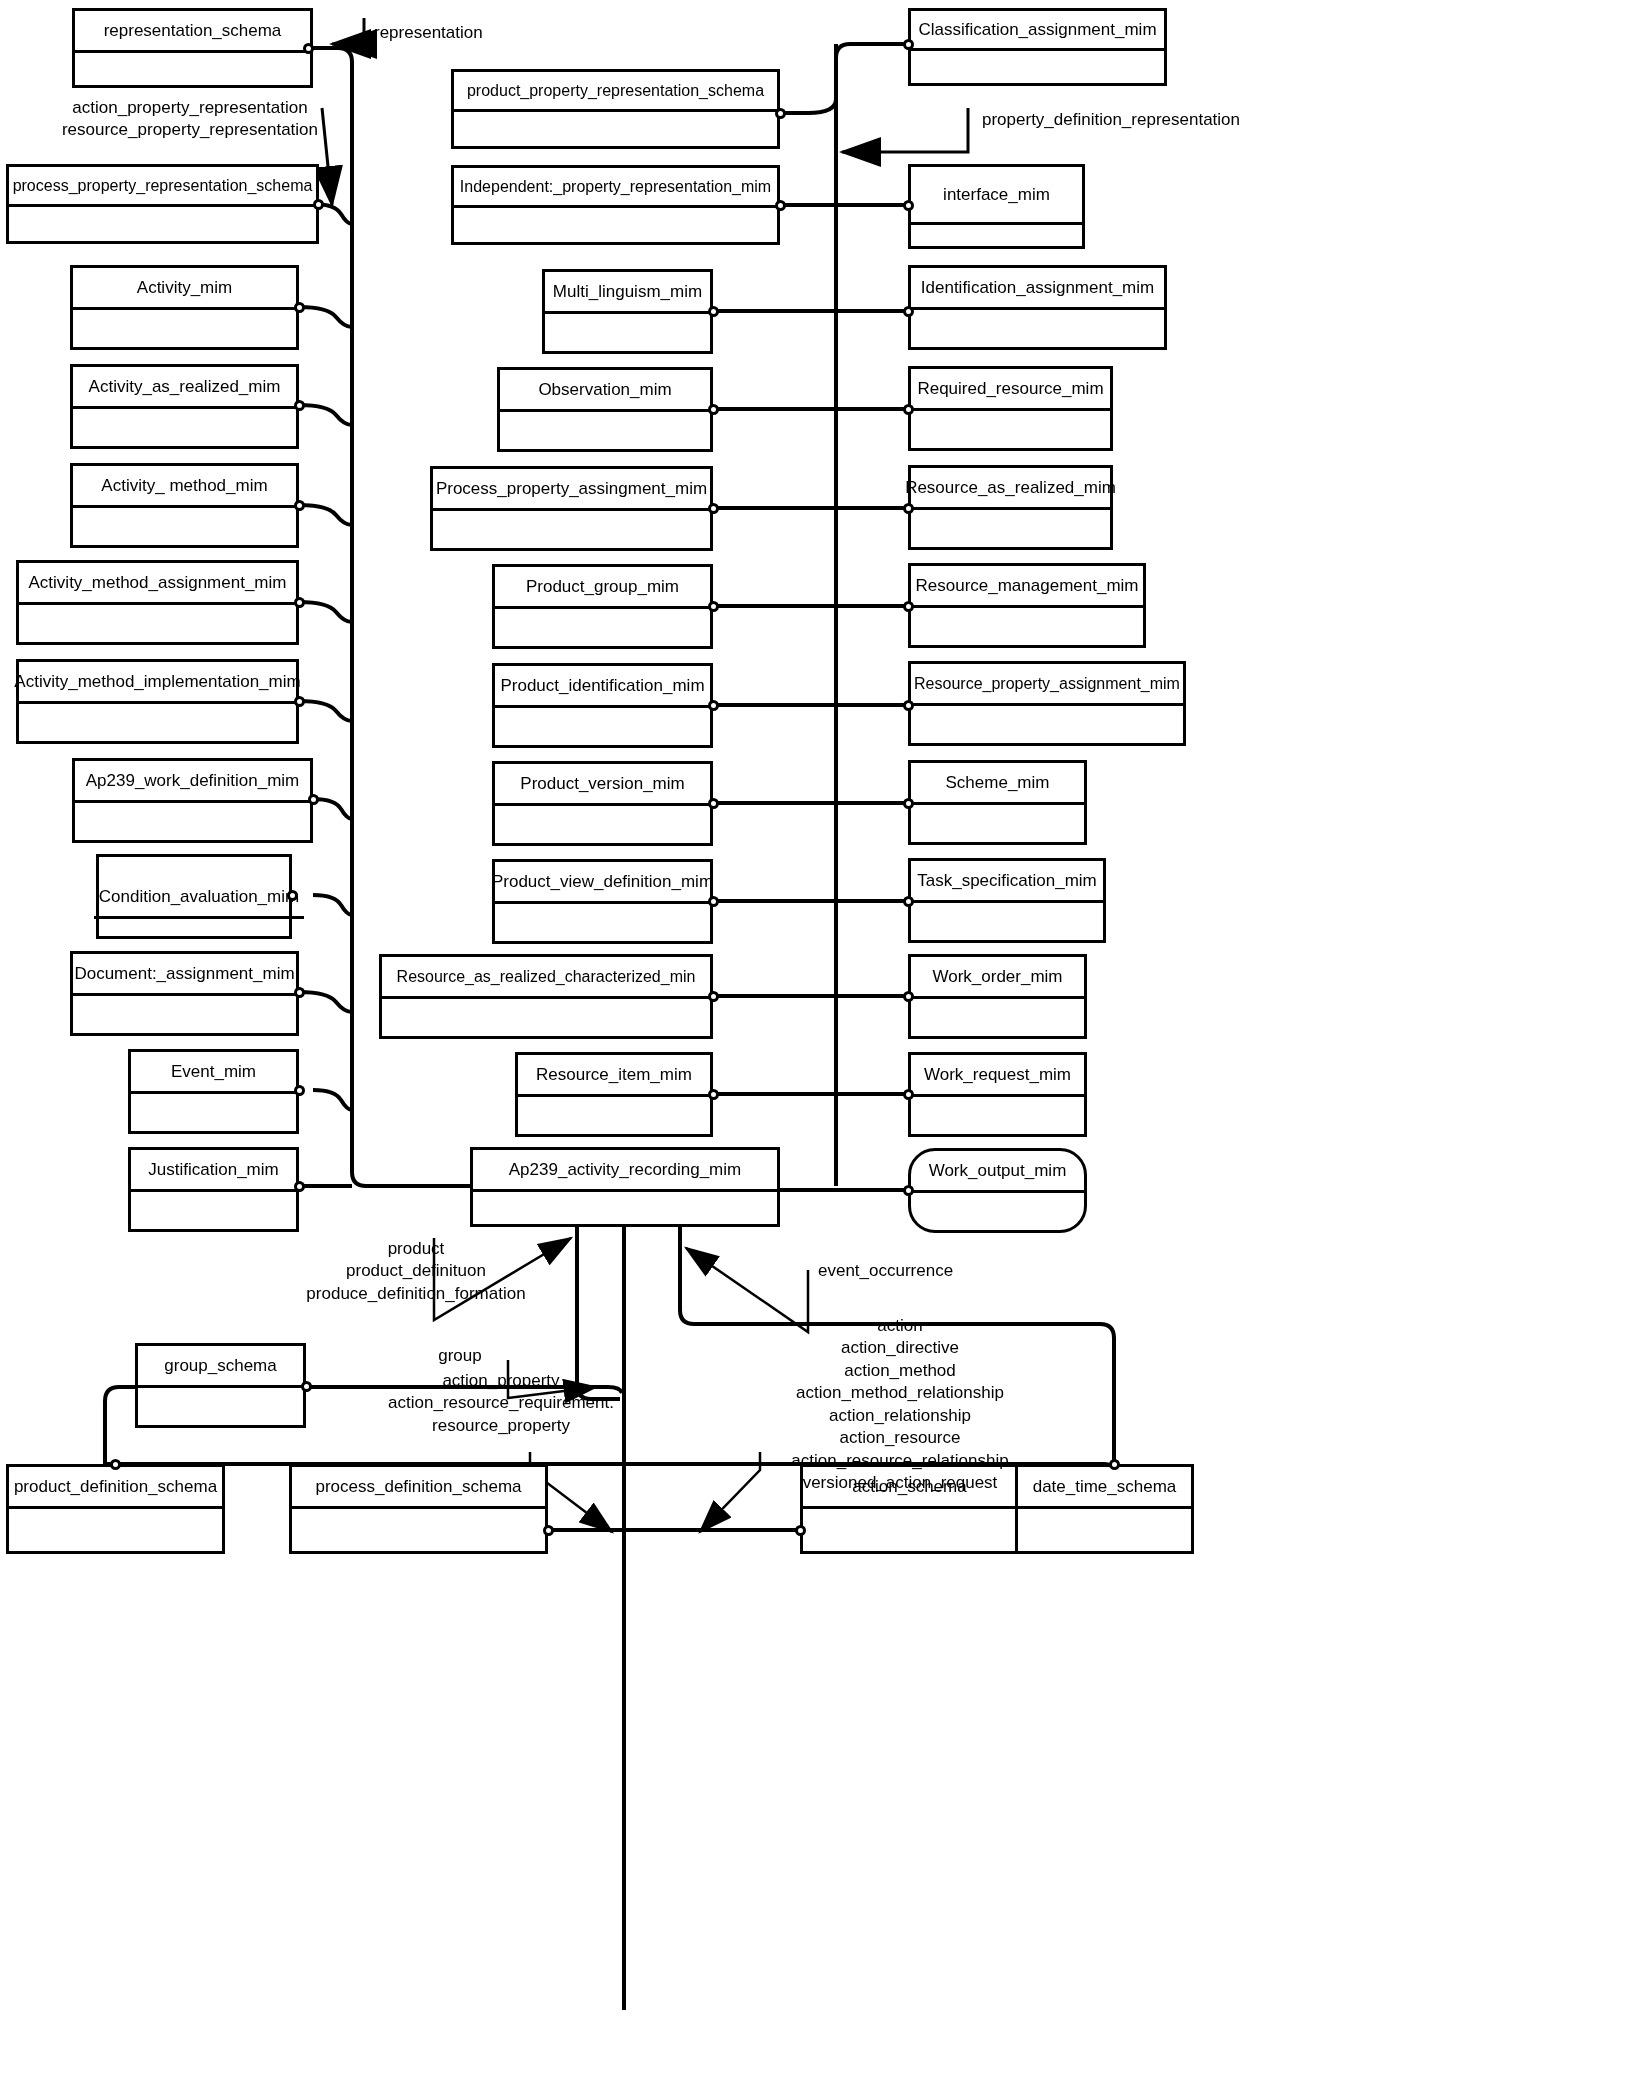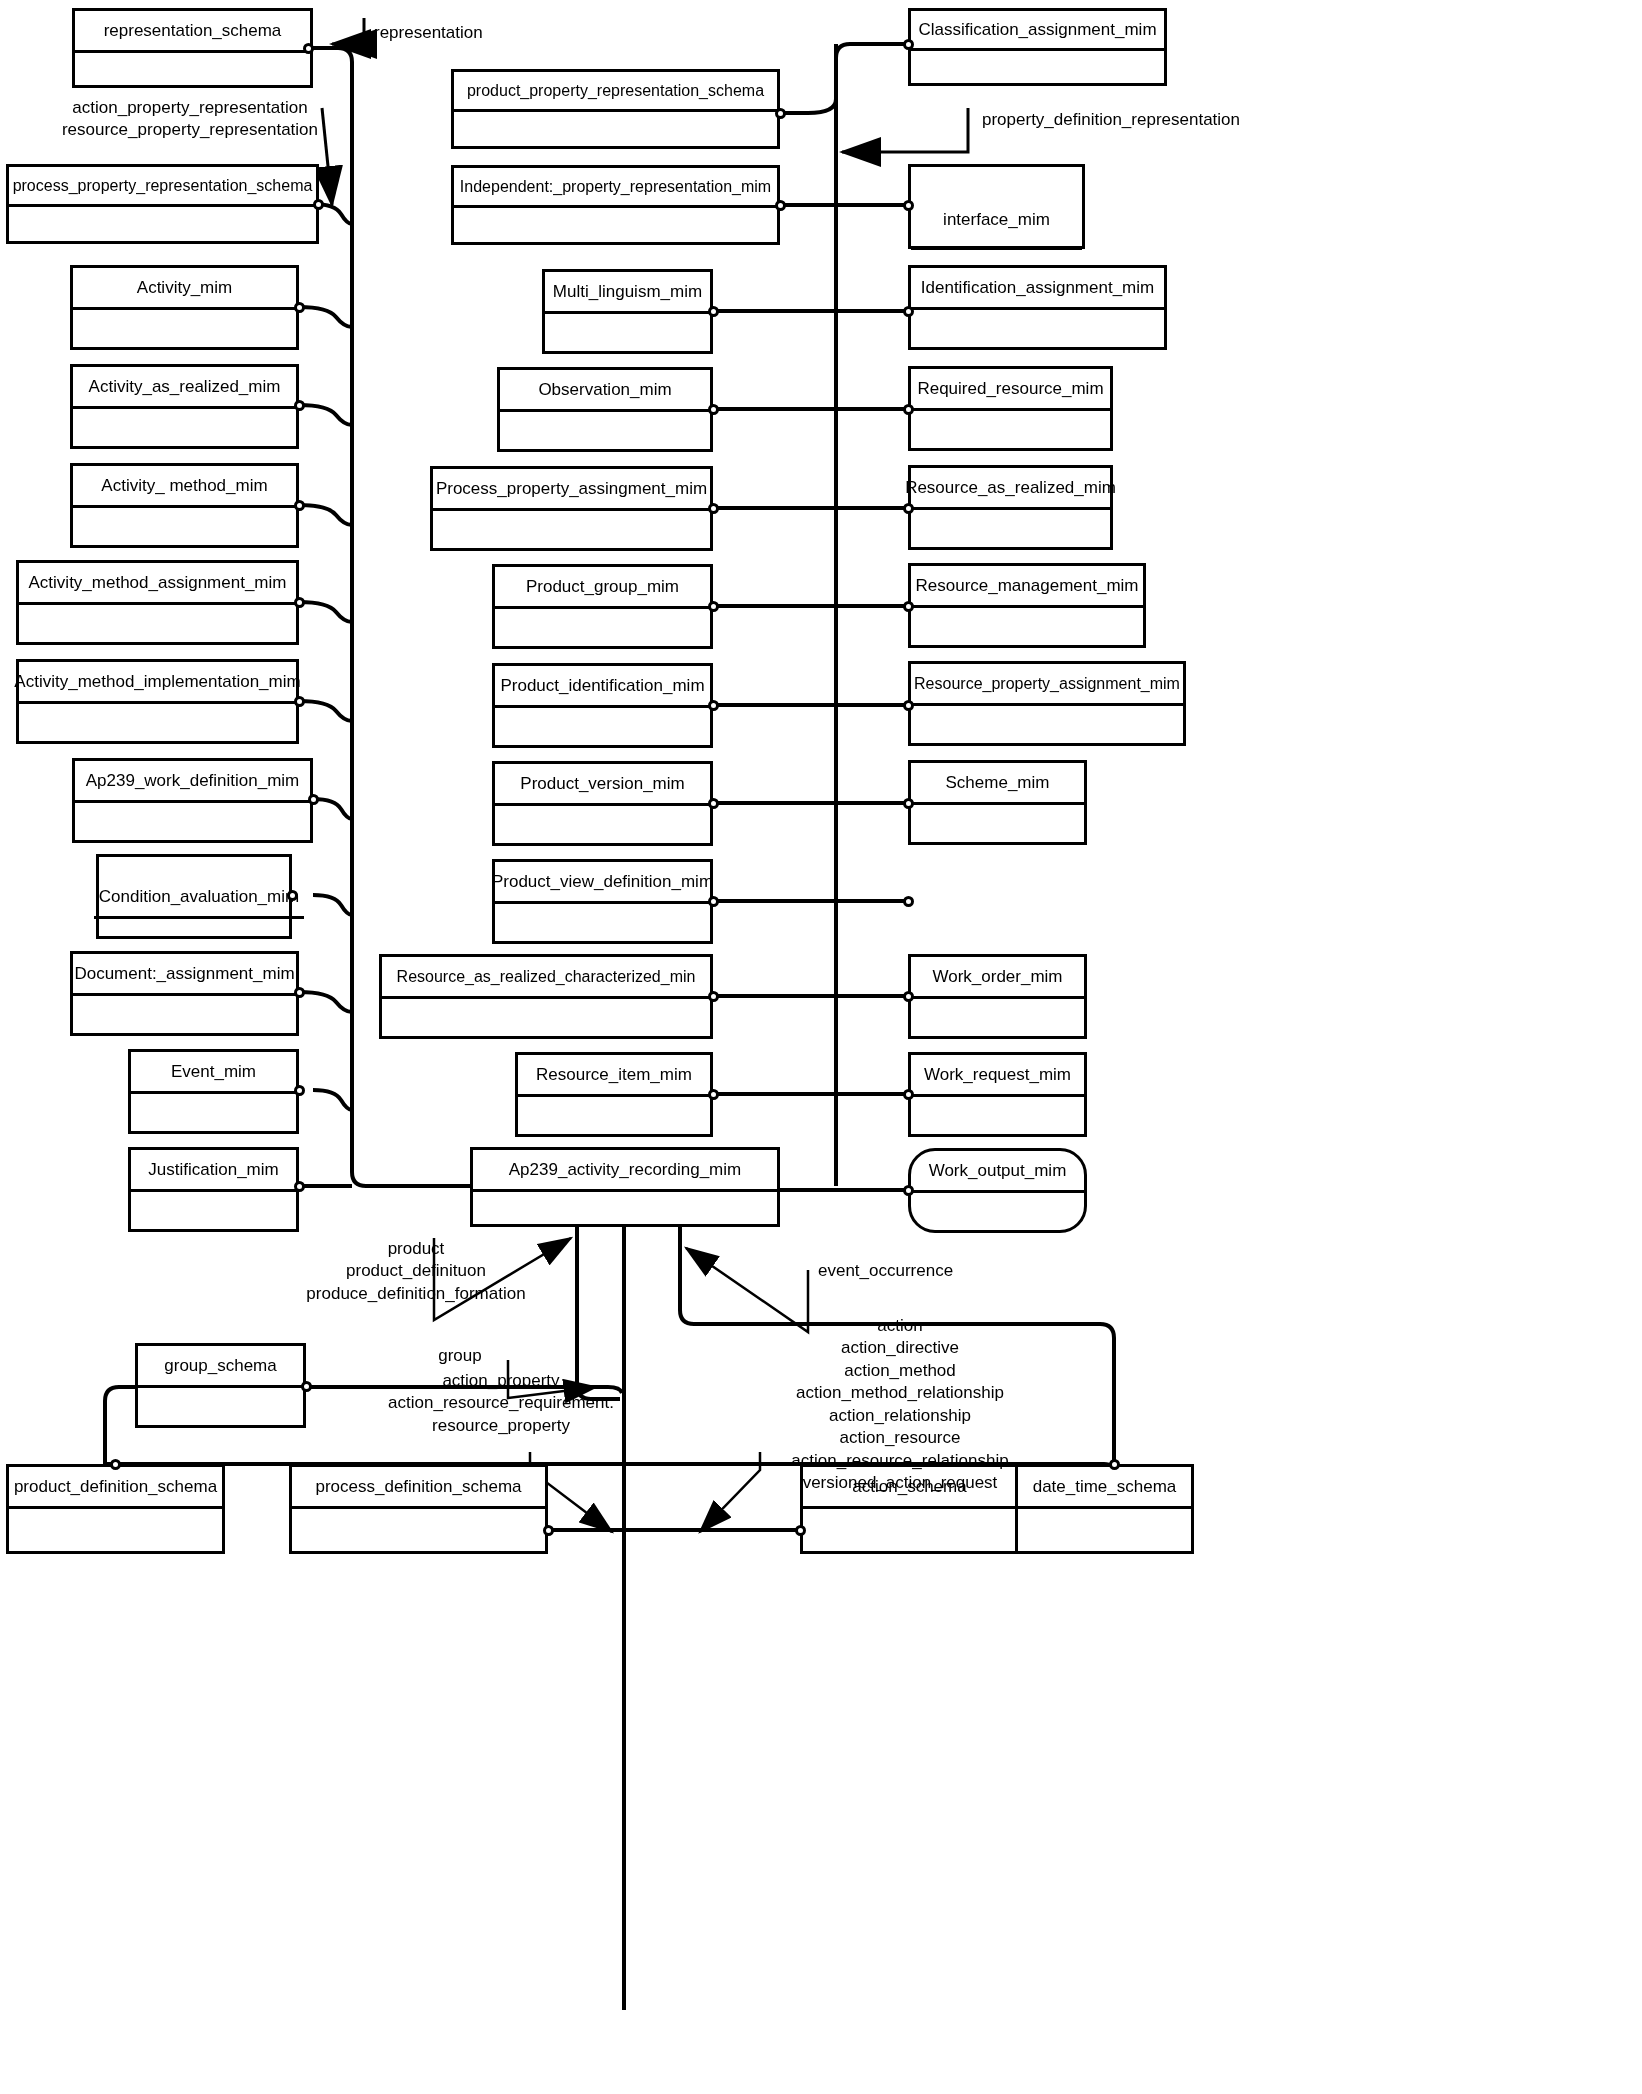--- a/index.html
+++ b/index.html
@@ -270,21 +270,21 @@
     <div class="body" style="height:35px;"></div>
   </div>
 
   <div class="box" style="left:908px;top:8px;width:259px;height:78px;">
     <div class="hdr" style="height:40px;">Classification_assignment_mim</div>
     <div class="body" style="height:35px;"></div>
   </div>
   <div class="dot" style="left:903px;top:39px;"></div>
 
   <div class="box" style="left:908px;top:164px;width:177px;height:85px;">
-    <div class="hdr" style="height:58px;margin-top:25px;">interface_mim</div>
+    <div class="hdr" style="height:58px;">interface_mim</div>
     <div class="body" style="height:40px;"></div>
   </div>
   <div class="dot" style="left:903px;top:200px;"></div>
 
   <div class="box" style="left:908px;top:265px;width:259px;height:85px;">
     <div class="hdr" style="height:42px;">Identification_assignment_mim</div>
     <div class="body" style="height:40px;"></div>
   </div>
   <div class="dot" style="left:903px;top:306px;"></div>
 
@@ -311,20 +311,24 @@
     <div class="body" style="height:40px;"></div>
   </div>
   <div class="dot" style="left:903px;top:700px;"></div>
 
   <div class="box" style="left:908px;top:760px;width:179px;height:85px;">
     <div class="hdr" style="height:42px;">Scheme_mim</div>
     <div class="body" style="height:40px;"></div>
   </div>
   <div class="dot" style="left:903px;top:798px;"></div>
 
+  <div class="box" style="left:908px;top:858px;width:198px;height:85px;">
+    <div class="hdr" style="height:42px;">Task_specification_mim</div>
+    <div class="body" style="height:40px;"></div>
+  </div>
   <div class="dot" style="left:903px;top:896px;"></div>
 
   <div class="box" style="left:908px;top:954px;width:179px;height:85px;">
     <div class="hdr" style="height:42px;">Work_order_mim</div>
     <div class="body" style="height:40px;"></div>
   </div>
   <div class="dot" style="left:903px;top:991px;"></div>
 
   <div class="box" style="left:908px;top:1052px;width:179px;height:85px;">
     <div class="hdr" style="height:42px;">Work_request_mim</div>

